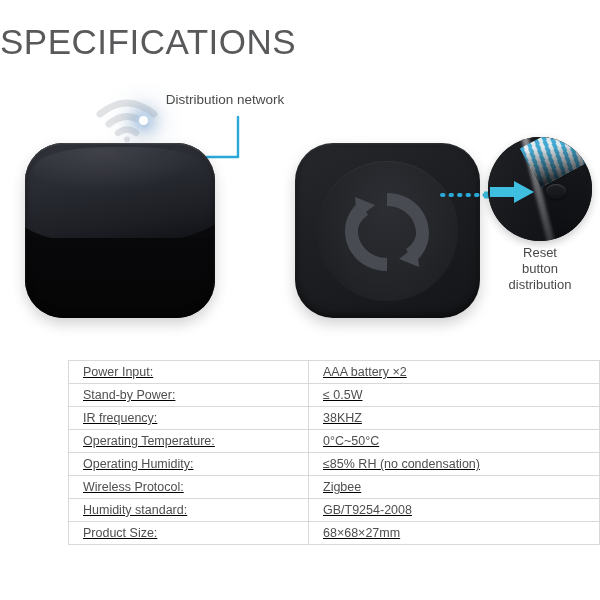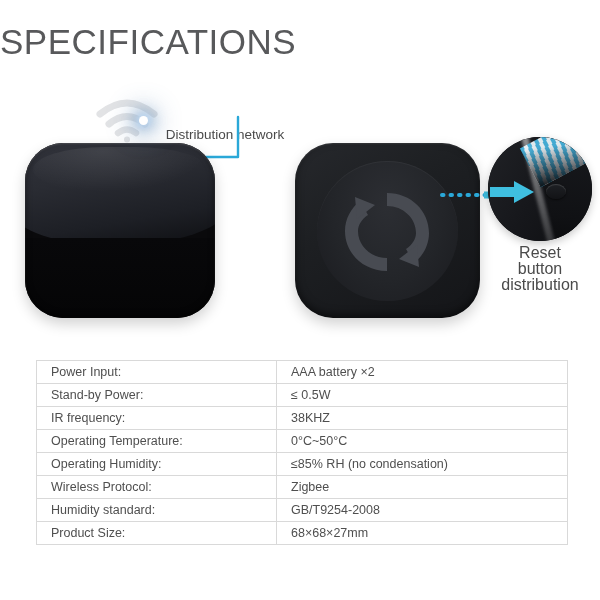--- a/index.html
+++ b/index.html
@@ -50,21 +50,20 @@
   
   .callout-indicator {
     position: absolute;
     left: 130px;
     top: 7px;
     width: 190px;
     text-align: center;
     font-size: 13.5px;
     line-height: 16px;
     color: #4a4a4a;
-    margin-top: 35px;
   }
 
   
   .leader-indicator {
     position: absolute;
     left: 150px;
     top: 30px;
     width: 130px;
     height: 70px;
     overflow: visible;
@@ -258,33 +257,34 @@
     overflow: visible;
   }
 
   
   .callout-reset {
     position: absolute;
     left: 485px;
     top: 160px;
     width: 110px;
     text-align: center;
-    font-size: 16px;
+    font-size: 13px;
     line-height: 16px;
     color: #4a4a4a;
   }
 
   
   .spec-table {
     position: absolute;
-    left: 36px;
+    left: 68px;
     top: 360px;
     width: 501px;
     border-collapse: collapse;
     table-layout: fixed;
+    text-decoration: underline;
   }
   .spec-table td {
     border: 1px solid #d9d9d9;
     height: 22px;
     padding: 0 0 0 14px;
     font-size: 12.5px;
     color: #4f4f4f;
     font-family: "Liberation Sans", sans-serif;
     white-space: nowrap;
     overflow: hidden;

